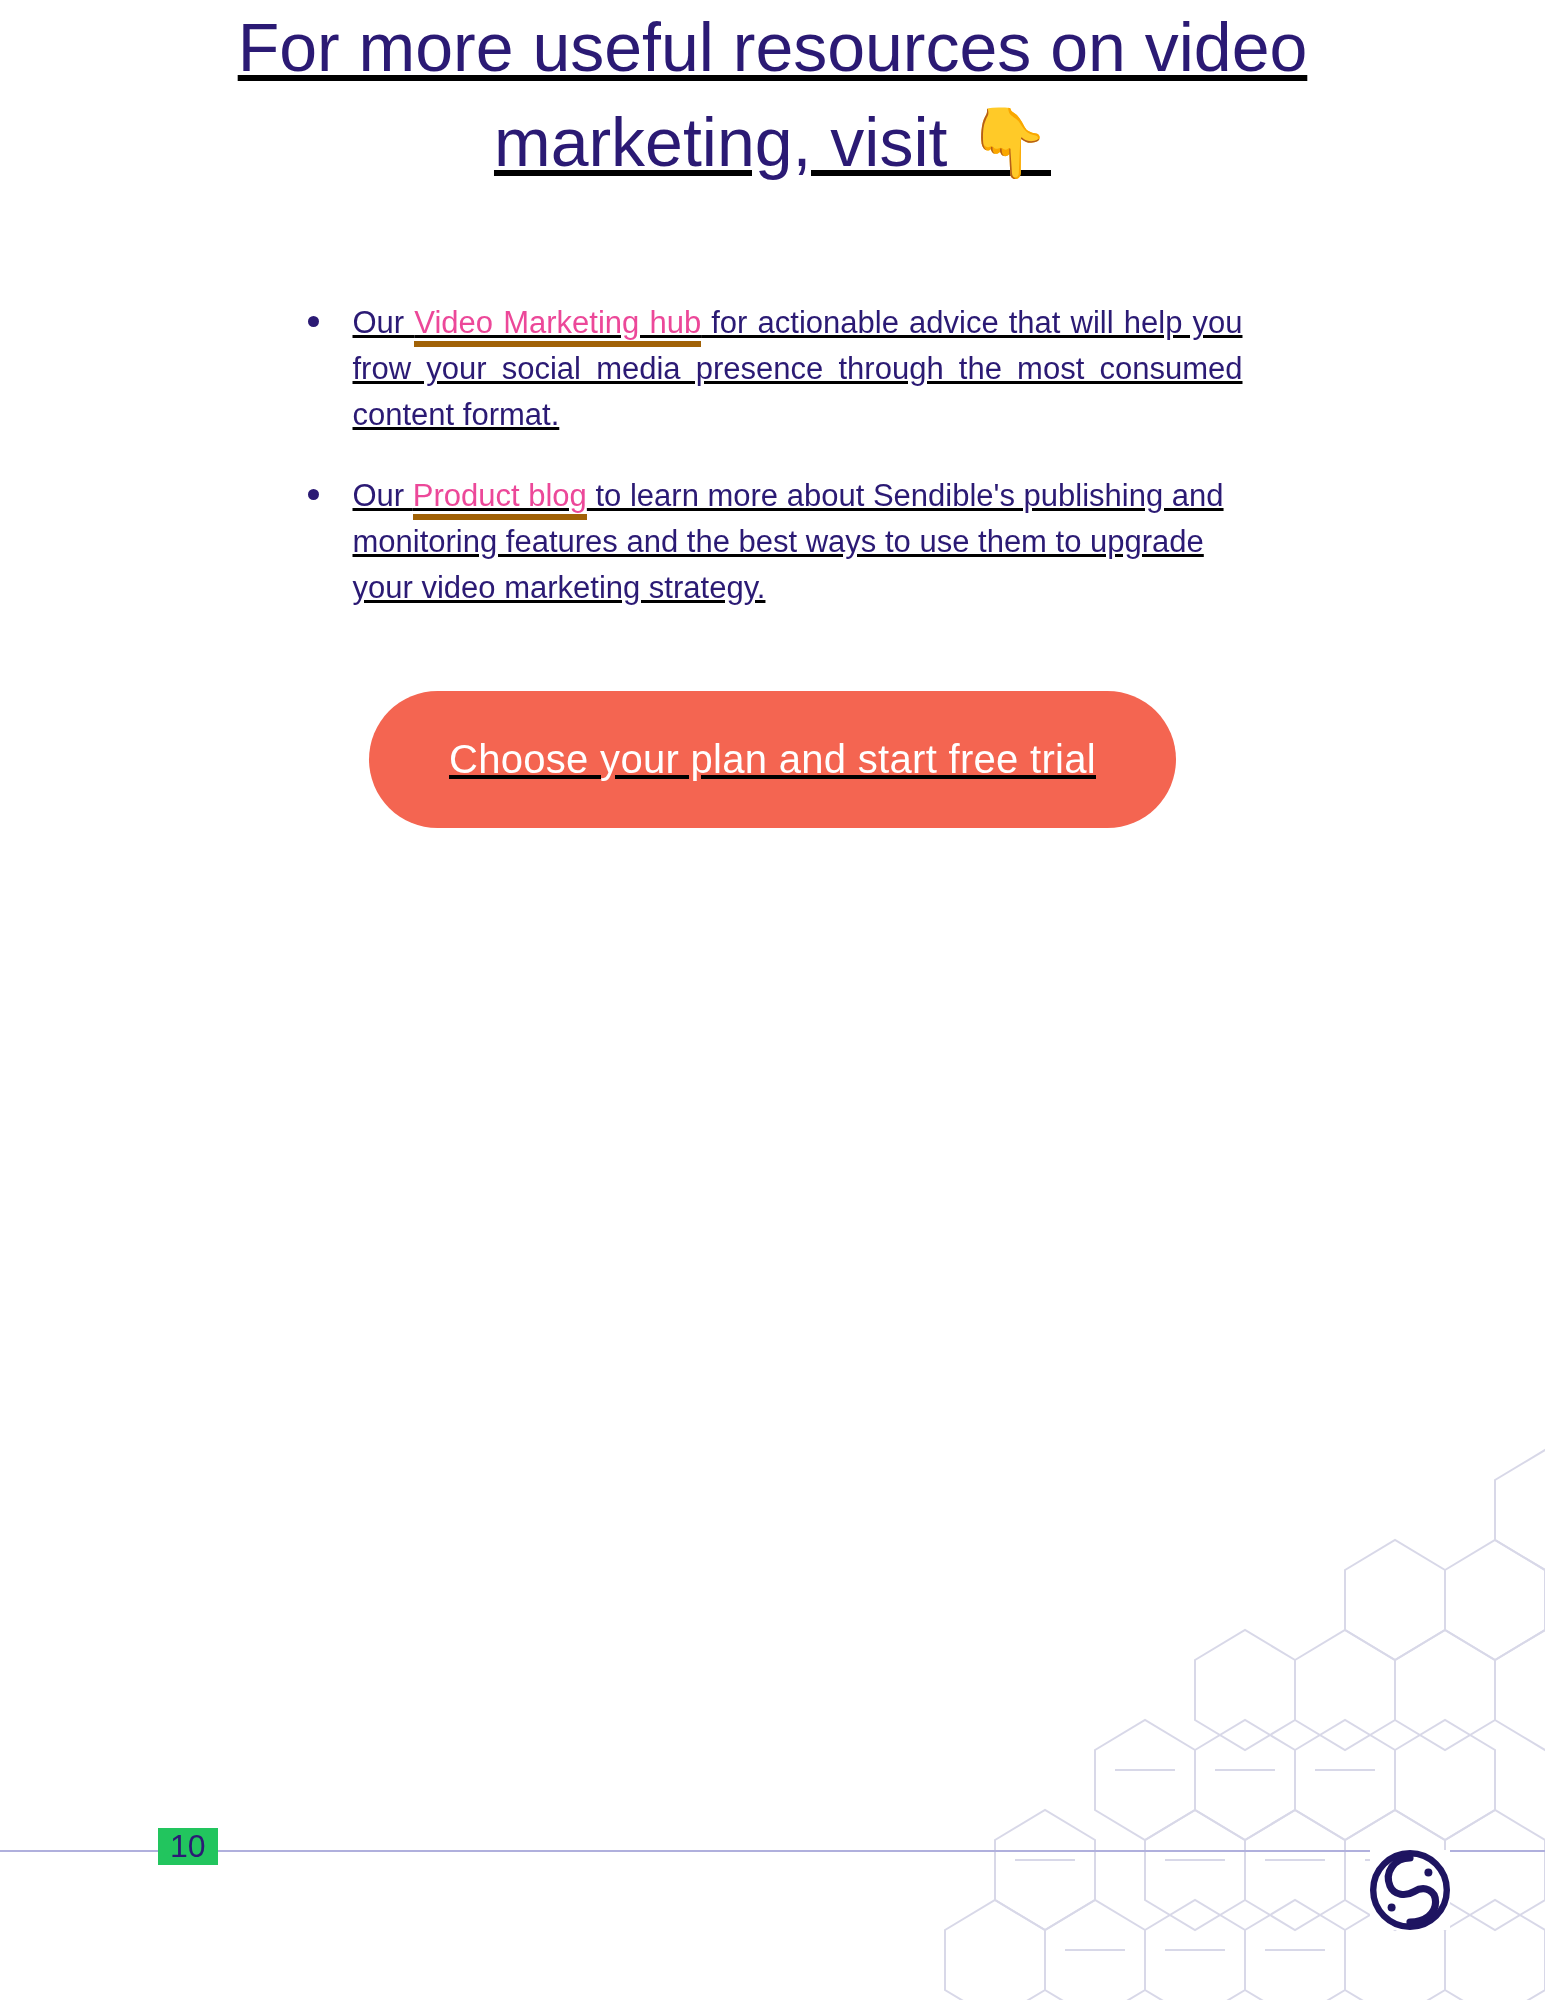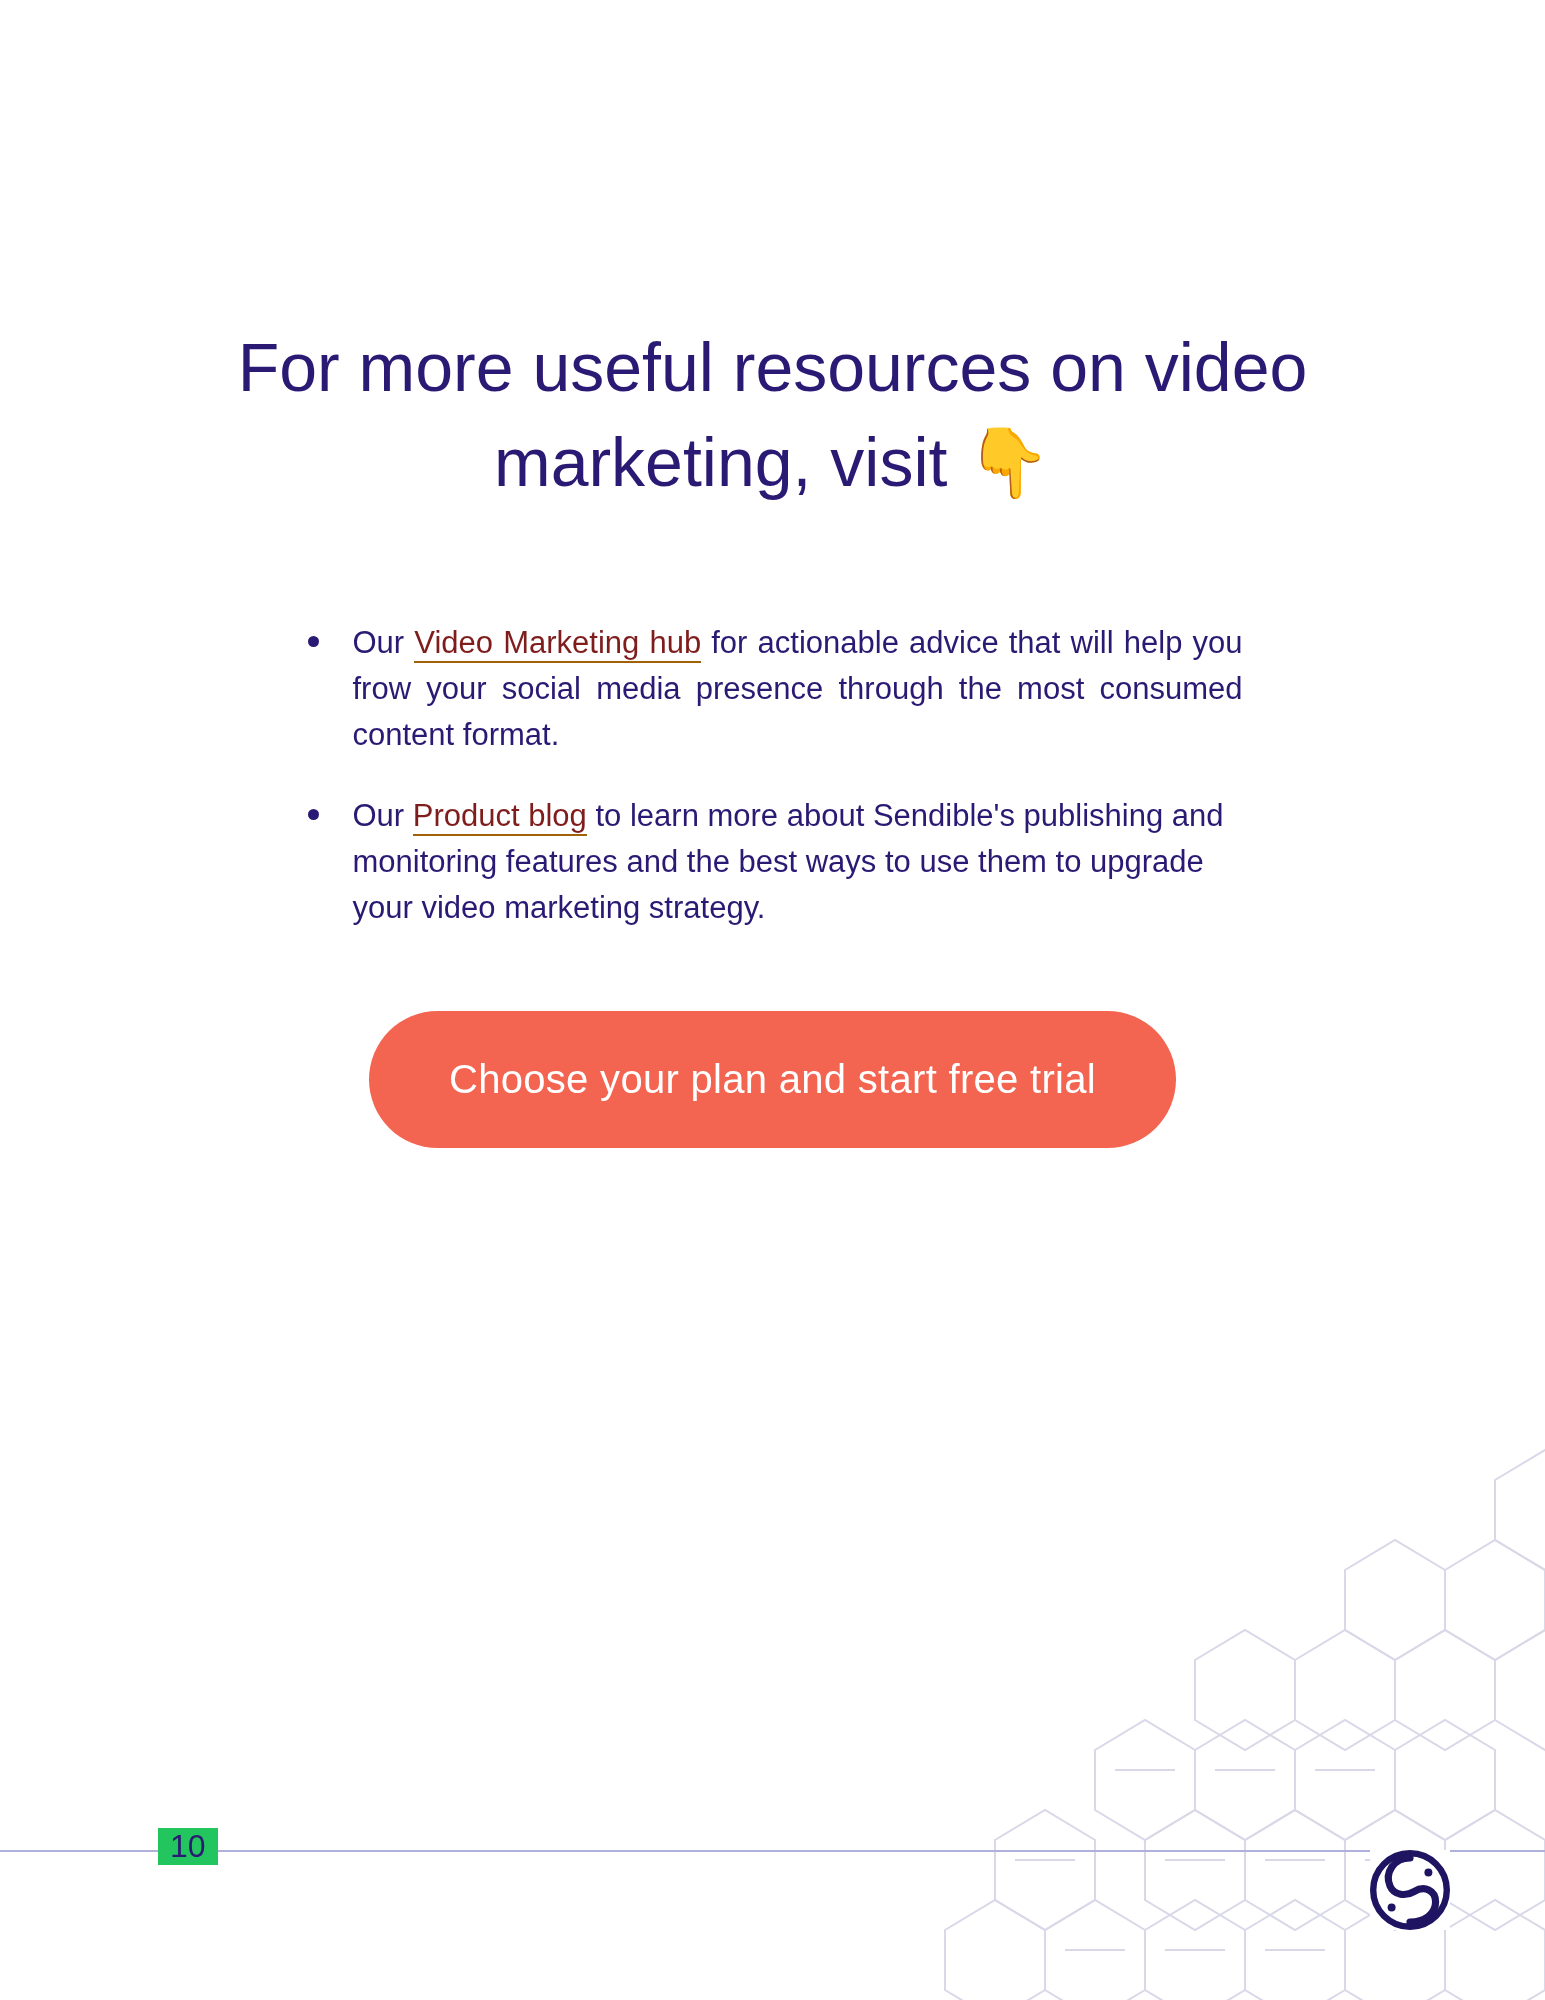--- a/index.html
+++ b/index.html
@@ -12,21 +12,21 @@
       background: #ffffff;
       width: 1545px;
       height: 2000px;
       position: relative;
       overflow: hidden;
     }
     .page {
       width: 100%;
       height: 100%;
       position: relative;
-      padding-top: 320px;
+      text-decoration: underline;
     }
     .heading {
       text-align: center;
       color: #2B1A74;
       font-size: 68px;
       font-weight: 400;
       line-height: 1.4;
       margin: 0 auto 110px;
       max-width: 1140px;
     }
@@ -60,23 +60,23 @@
       content: "";
       position: absolute;
       left: 5px;
       top: 16px;
       width: 11px;
       height: 11px;
       background: #2B1A74;
       border-radius: 50%;
     }
     .link {
-      color: #7f1d1d;
+      color: #ec4899;
       text-decoration: none;
-      border-bottom: 2px solid #a16207;
+      border-bottom: 6px solid #a16207;
       padding-bottom: 1px;
     }
     .cta-button {
       display: block;
       margin: 80px auto 11px;
       background: #F46551;
       color: #ffffff;
       font-size: 40px;
       font-weight: 400;
       border: none;

